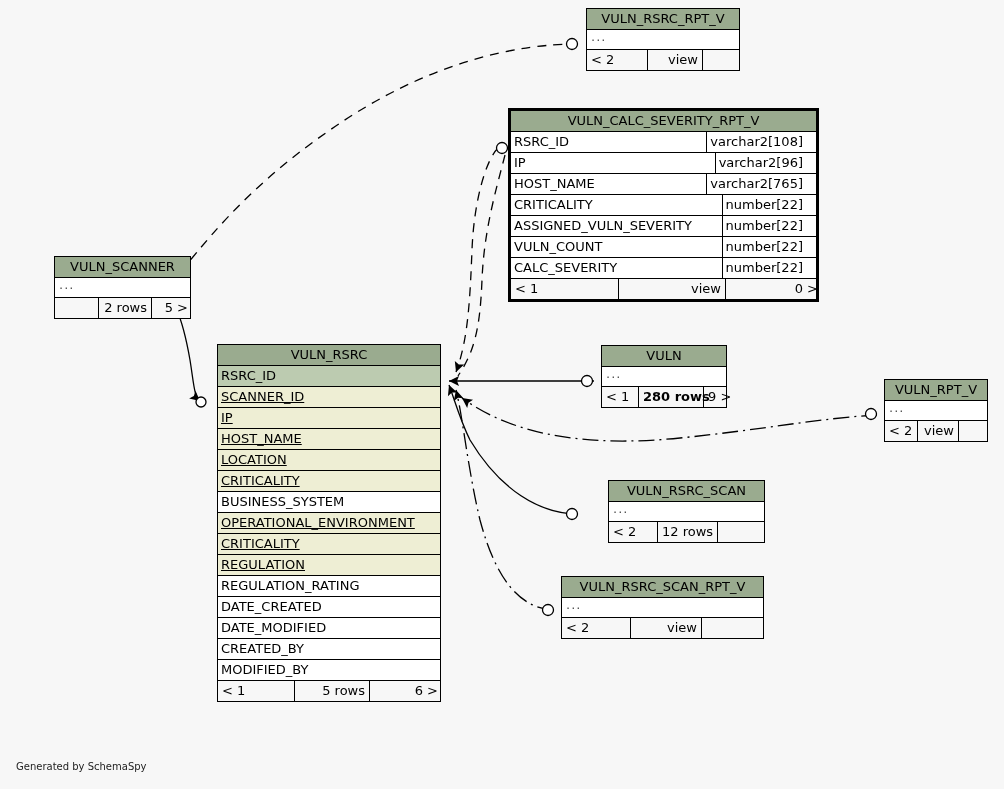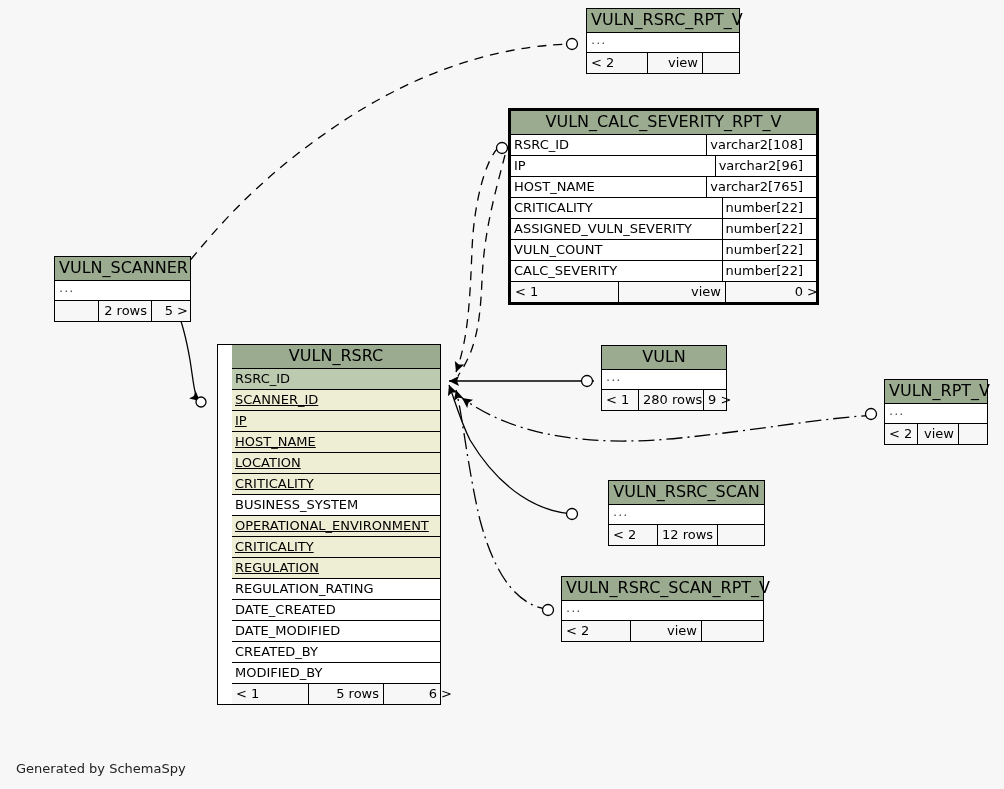--- a/index.html
+++ b/index.html
@@ -43,21 +43,21 @@
   }
   .entity.focus {
     border: 3px solid #000000;
   }
   .entity-title {
     background: #9aab8f;
     text-align: center;
     padding: 3px 4px 4px 4px;
     border-bottom: 1px solid #000000;
     white-space: nowrap;
-    font-size: 16px;
+    font-size: 13px;
   }
   .col-row {
     display: flex;
     border-bottom: 1px solid #000000;
     background: #ffffff;
   }
   .col-row:last-of-type {
     border-bottom: 1px solid #000000;
   }
   .col-name {
@@ -97,21 +97,21 @@
   .footer-cell.c0 { text-align: left; }
   .footer-cell.c1 {
     text-align: right;
     border-left: 1px solid #000000;
     border-right: 1px solid #000000;
   }
   .footer-cell.c2 { text-align: right; }
   .credit {
     position: absolute;
     z-index: 3;
-    font-size: 13px;
+    font-size: 10px;
     color: #222222;
     white-space: nowrap;
   }
 </style>
 </head>
 <body>
 
 <div id="diagram-canvas">
 
   <svg id="edge-layer" viewBox="0 0 1004 789" width="1004" height="789" xmlns="http://www.w3.org/2000/svg">
@@ -214,21 +214,21 @@
     </div>
     <div class="entity" style="left: 16px; top: 256px; width: 137px; margin-left: 38px;">
       <div class="entity-title">VULN_SCANNER</div>
       <div class="ellipsis-row">...</div>
       <div class="footer-row">
         <div class="footer-cell c0" style="width: 43px; flex: 0 0 43px;"></div>
         <div class="footer-cell c1" style="width: 54px; flex: 0 0 54px;">2 rows</div>
         <div class="footer-cell c2" style="width: 40px; flex: 0 0 40px;">5 &gt;</div>
       </div>
     </div>
-    <div class="entity" style="left: 217px; top: 344px; width: 224px; padding-left: 14px;">
+    <div class="entity" style="left: 217px; top: 344px; width: 224px;">
       <div class="entity-title">VULN_RSRC</div>
       <div class="col-row pk">
         <div class="col-name">RSRC_ID</div>
       </div>
       <div class="col-row idx">
         <div class="col-name">SCANNER_ID</div>
       </div>
       <div class="col-row idx">
         <div class="col-name">IP</div>
       </div>
@@ -272,21 +272,21 @@
         <div class="footer-cell c0" style="width: 76px; flex: 0 0 76px;">&lt; 1</div>
         <div class="footer-cell c1" style="width: 76px; flex: 0 0 76px;">5 rows</div>
         <div class="footer-cell c2" style="width: 72px; flex: 0 0 72px;">6 &gt;</div>
       </div>
     </div>
     <div class="entity" style="left: 601px; top: 345px; width: 126px;">
       <div class="entity-title">VULN</div>
       <div class="ellipsis-row">...</div>
       <div class="footer-row">
         <div class="footer-cell c0" style="width: 36px; flex: 0 0 36px;">&lt; 1</div>
-        <div class="footer-cell c1" style="width: 66px; flex: 0 0 66px;">280 rows</div>
+        <div class="footer-cell c1" style="width: 66px; flex: 0 0 66px; font-weight: bold;">280 rows</div>
         <div class="footer-cell c2" style="width: 24px; flex: 0 0 24px;">9 &gt;</div>
       </div>
     </div>
     <div class="entity" style="left: 884px; top: 379px; width: 104px;">
       <div class="entity-title">VULN_RPT_V</div>
       <div class="ellipsis-row">...</div>
       <div class="footer-row">
         <div class="footer-cell c0" style="width: 32px; flex: 0 0 32px;">&lt; 2</div>
         <div class="footer-cell c1" style="width: 42px; flex: 0 0 42px;">view</div>
         <div class="footer-cell c2" style="width: 30px; flex: 0 0 30px;"></div>

